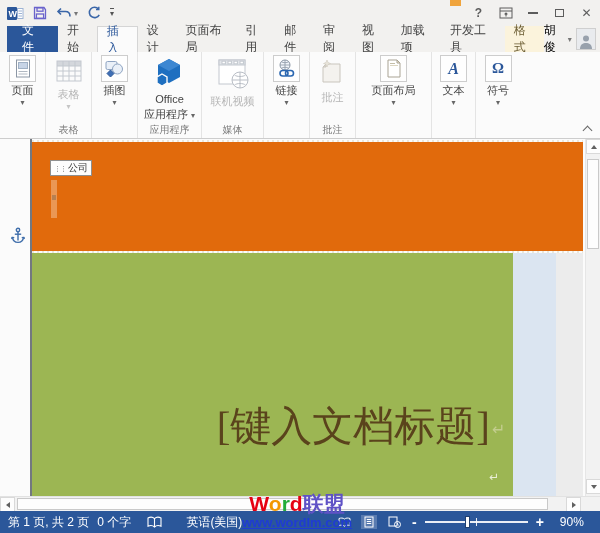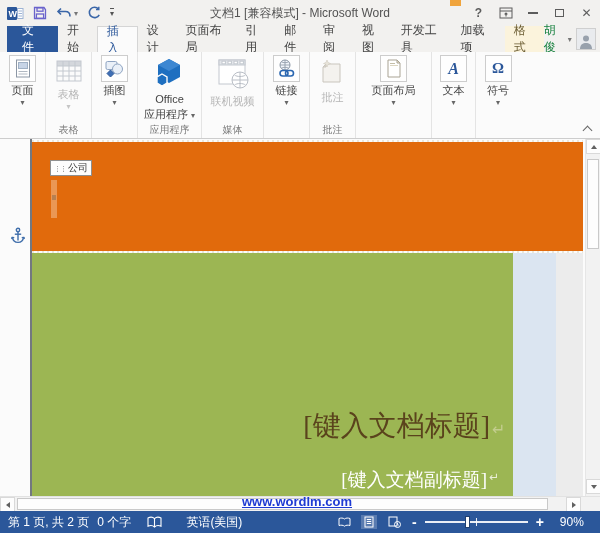--- a/index.html
+++ b/index.html
@@ -18,21 +18,21 @@
   .maxbox { width:9px; height:8px; border:1px solid #5c5c5c; }
   .ctx-stub { position:absolute; left:450px; top:0; width:11px; height:6px; }
 
   
   .tabrow { position:absolute; top:26px; left:0; width:600px; height:26px; background:#f2f1ef; display:flex; align-items:stretch; font-size:12px; }
   .filetab { color:#fff; padding:0 15px; display:flex; align-items:center; margin-left:7px; }
   .tab { padding:0 9px; display:flex; align-items:center; color:#444; }
   .tab.active { background:#fbfbfb; border:1px solid #d5d5d5; border-bottom:none; color:#2b579a; }
   .tab.contextual { background:#fbf3dc; color:#6b5d33; margin-left:4px; }
   .userarea { margin-left:auto; display:flex; align-items:center; gap:4px; padding-right:4px; }
-  .username { color:#15803d; }
+  .username { color:#000000; }
   .caret-sm { font-size:8px; color:#777; }
   .avatar { width:24px; height:22px; background:#e9ebee; border:1px solid #cfcfcf; display:flex; align-items:flex-end; justify-content:center; }
 
   
   .ribbon { position:absolute; top:52px; left:0; width:600px; height:87px; background:#fbfbfb; border-bottom:1px solid #cdcdcd; display:flex; }
   .rgroup { display:flex; flex-direction:column; border-right:1px solid #e4e4e4; }
   .rbody { flex:1; display:flex; align-items:flex-start; justify-content:center; }
   .rlabel { height:15px; font-size:10px; color:#7a7a7a; text-align:center; line-height:13px; }
   .bigbtn { display:flex; flex-direction:column; align-items:center; font-size:11px; color:#444; padding-top:3px; }
   .bigbtn .lbl { margin-top:2px; line-height:13px; text-align:center; }
@@ -52,21 +52,21 @@
   .dotline { position:absolute; left:32px; width:551px; height:2px; background:repeating-linear-gradient(90deg,#ece7da 0 2px,rgba(0,0,0,0) 2px 5px); }
   .dl1 { top:1px; } .dl2 { top:112px; }
   .band-green { position:absolute; left:32px; top:114px; width:481px; height:243px; }
   .band-blue { position:absolute; left:513px; top:114px; width:43px; height:243px; }
   .band-grey { position:absolute; left:556px; top:114px; width:27px; height:243px; background:#ececec; }
   .anchor { position:absolute; left:11px; top:88px; }
   .ctag { position:absolute; left:50px; top:21px; height:16px; background:#fdfdfd; border:1px solid #8f8f8f; display:flex; align-items:center; gap:2px; padding:0 3px; font-size:10px; color:#333; }
   .ctag .dots { font-size:7px; letter-spacing:-1px; color:#555; line-height:7px; }
   .ghost-cursor { position:absolute; left:51px; top:41px; width:6px; height:38px; background:rgba(255,255,255,.3); }
   .ghost-cursor::after { content:""; position:absolute; left:1px; top:15px; width:4px; height:5px; background:rgba(120,100,80,.45); }
-  .doc-title { position:absolute; left:32px; top:267px; width:458px; text-align:right; font-family:"Liberation Serif","DejaVu Serif",serif; font-size:28px; line-height:40px; }
+  .doc-title { position:absolute; left:32px; top:267px; width:458px; text-align:right; font-family:"Liberation Serif","DejaVu Serif",serif; font-size:41px; line-height:40px; }
   .doc-subtitle { position:absolute; left:32px; top:328px; width:455px; text-align:right; font-family:"Liberation Serif","DejaVu Serif",serif; font-size:19px; color:#ffffff; }
   .pmark1 { position:absolute; left:492px; top:281px; color:#c3cd8e; font-size:16px; }
   .pmark2 { position:absolute; left:489px; top:331px; color:#e9eed6; font-size:12px; }
 
   
   .vscroll { position:absolute; right:0; top:0; width:15px; height:357px; background:#f2f2f2; border-left:1px solid #e6e6e6; }
   .sbtn { position:absolute; left:0; width:15px; height:15px; background:#fdfdfd; border:1px solid #d9d9d9; display:flex; align-items:center; justify-content:center; }
   .tri-up { width:0;height:0;border-left:3.5px solid transparent;border-right:3.5px solid transparent;border-bottom:4px solid #606060; }
   .tri-dn { width:0;height:0;border-left:3.5px solid transparent;border-right:3.5px solid transparent;border-top:4px solid #606060; }
   .tri-lf { width:0;height:0;border-top:3.5px solid transparent;border-bottom:3.5px solid transparent;border-right:4px solid #606060; }
@@ -124,21 +124,20 @@
           <span class="caret-sm">▾</span>
         </span>
       <span>
           <svg width="14" height="14" viewBox="0 0 14 14" fill="none" stroke="#3a66a8" stroke-width="1.6">
             <path d="M11.5 3 A5.2 5.2 0 1 0 12.2 8.8"></path>
             <path d="M11.8 0.8 L11.8 3.6 L9 3.6" stroke-width="1.4"></path>
           </svg>
         </span>
       <span class="qat-caret">▾</span>
     </div>
-    <div class="win-title">文档1 [兼容模式] - Microsoft Word</div>
     <div class="ctx-stub" style="background-color: rgb(240, 164, 60);"></div>
     <div class="winctl">
       <div style="font-weight:bold;">?</div>
       <div>
           <svg width="14" height="12" viewBox="0 0 14 12" fill="none" stroke="#5c5c5c">
             <rect x="1" y="1" width="12" height="10"></rect>
             <line x1="1" y1="4" x2="13" y2="4"></line>
             <path d="M7 9.5 L7 6 M5.6 7.4 L7 6 L8.4 7.4" stroke-width="1.1"></path>
           </svg>
         </div>
@@ -155,22 +154,22 @@
   <div class="tabrow">
     <div class="filetab" style="background-color: rgb(43, 87, 154);">文件</div>
     <div class="tab">开始</div>
     <div class="tab active">插入</div>
     <div class="tab">设计</div>
     <div class="tab">页面布局</div>
     <div class="tab">引用</div>
     <div class="tab">邮件</div>
     <div class="tab">审阅</div>
     <div class="tab">视图</div>
+    <div class="tab">加载项</div>
     <div class="tab">开发工具</div>
-    <div class="tab">加载项</div>
     <div class="tab contextual">格式</div>
     <div class="userarea">
       <span class="username">胡俊</span>
       <span class="caret-sm">▾</span>
       <span class="avatar">
           <svg width="16" height="16" viewBox="0 0 16 16">
             <circle cx="8" cy="5.5" r="3" fill="#98a1ac"></circle>
             <path d="M2 16 C2 11.5 5 10 8 10 C11 10 14 11.5 14 16 Z" fill="#98a1ac"></path>
           </svg>
         </span>
@@ -373,21 +372,20 @@
       </svg>
 
     <div class="ctag">
       <span class="dots">⋮⋮</span>
       <span>公司</span>
     </div>
     <div class="ghost-cursor"></div>
 
     <div class="doc-title" style="color: rgb(90, 67, 28);">[键入文档标题]</div>
     <span class="pmark1">↵</span>
-    <div class="doc-subtitle">[键入文档副标题]</div>
     <span class="pmark2">↵</span>
 
     <div class="vscroll">
       <div class="sbtn" style="top:0;">
           <span class="tri-up"></span>
         </div>
       <div class="vthumb"></div>
       <div class="sbtn" style="top:340px;">
           <span class="tri-dn"></span>
         </div>
@@ -443,16 +441,17 @@
       <span class="ztrack">
         <span class="ztick"></span>
         <span class="zthumb"></span>
       </span>
       <span class="zo">+</span>
       <span class="zlevel">90%</span>
     </span>
   </div>
 
   <div class="watermark">
+    <div class="wm-brand"><span style="color: rgb(230, 0, 18);">W</span><span style="color: rgb(243, 152, 0);">o</span><span style="color: rgb(34, 172, 56);">r</span><span style="color: rgb(230, 0, 18);">d</span><span style="color: rgb(95, 82, 198);">联</span><span style="color: rgb(95, 82, 198);">盟</span></div>
     <div class="wm-url">www.wordlm.com</div>
   </div>
 
 </div>
 
 </body></html>

